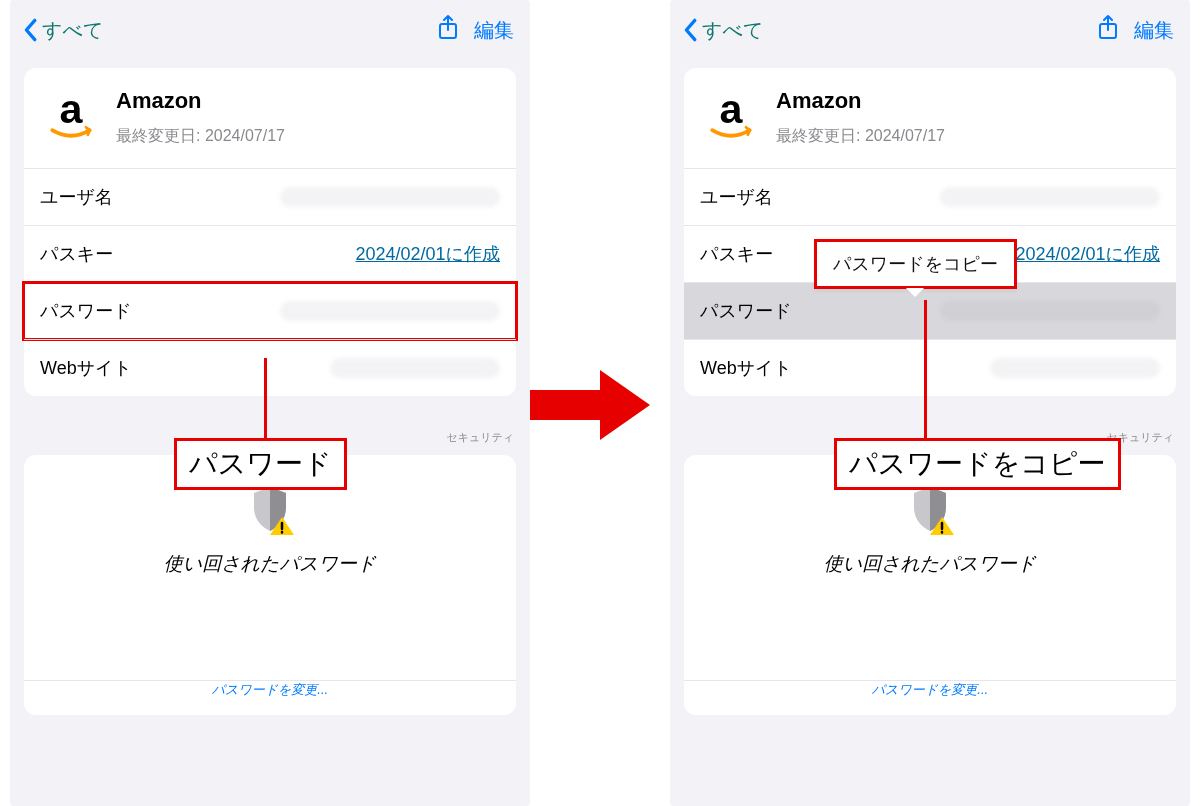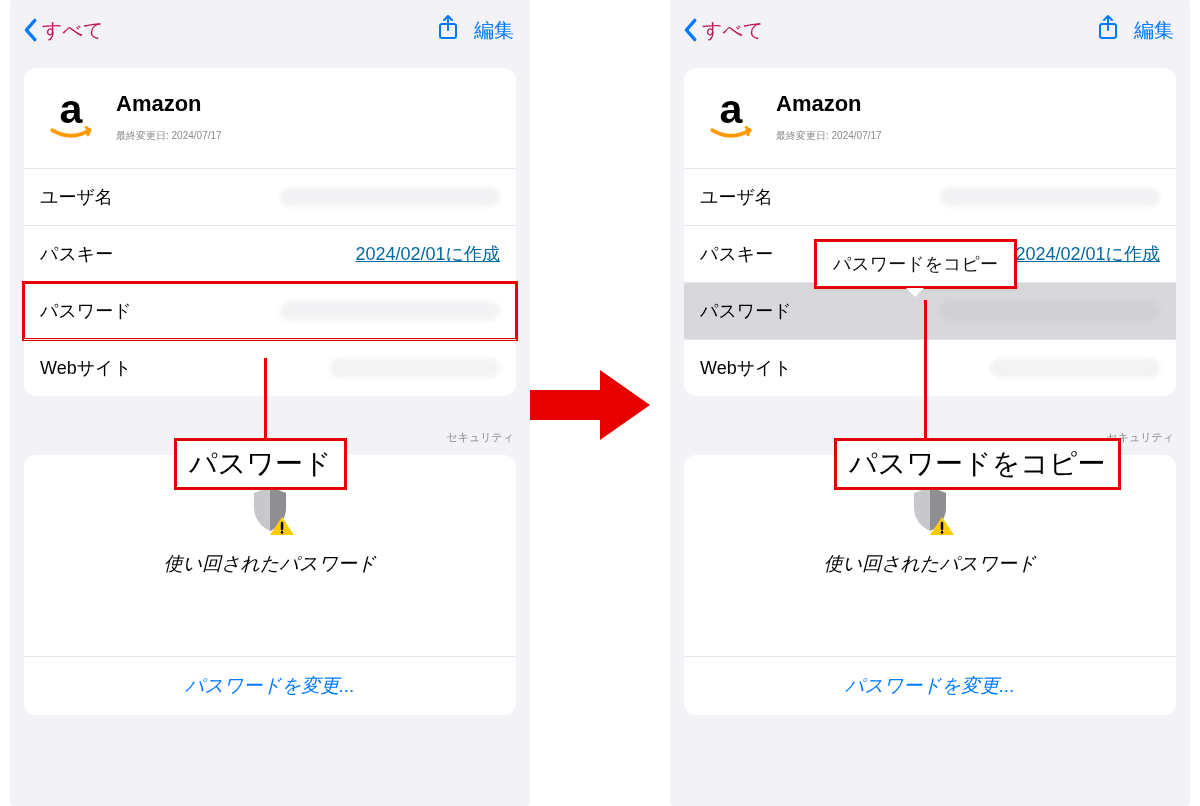--- a/index.html
+++ b/index.html
@@ -20,40 +20,40 @@
     overflow: hidden;
     border-radius: 4px;
   }
   .navbar {
     display: flex;
     align-items: center;
     justify-content: space-between;
     padding: 14px 16px 10px 12px;
     background: #f2f2f7;
   }
-  .nav-left { display: flex; align-items: center; color: #be185d; font-size: 20px; cursor: pointer; }
+  .nav-left { display: flex; align-items: center; color: #0f766e; font-size: 20px; cursor: pointer; }
   .nav-left svg { width: 16px; height: 24px; margin-right: 4px; }
   .nav-right { display: flex; align-items: center; gap: 14px; }
   .share-btn { color: #007aff; cursor: pointer; }
   .edit-btn { color: #007aff; font-size: 20px; cursor: pointer; }
   .card {
     background: #fff;
     border-radius: 12px;
     margin: 12px 14px 0 14px;
     overflow: visible;
     position: relative;
   }
   .header-row {
     display: flex;
     align-items: center;
     padding: 18px 16px 20px 16px;
   }
   .icon-box { width: 62px; height: 62px; display: flex; align-items: center; justify-content: center; margin-right: 14px; }
   .title-col .title { font-size: 22px; font-weight: 700; color: #000; }
-  .title-col .sub { font-size: 10px; color: #8a8a8e; margin-top: 12px; }
+  .title-col .sub { font-size: 16px; color: #8a8a8e; margin-top: 12px; }
   .row {
     display: flex;
     align-items: center;
     justify-content: space-between;
     padding: 16px 16px;
     border-top: 1px solid #e5e5ea;
     font-size: 18px;
     position: relative;
   }
   .row .label { color: #000; }
@@ -72,23 +72,23 @@
     background: #fff; border-radius: 12px; margin: 0 14px;
     text-align: center; padding-top: 28px;
     min-height: 260px;
     display: flex; flex-direction: column; align-items: center;
     position: relative;
     font-style: italic;
   }
   .shield-wrap { margin-bottom: 12px; }
   .reused { font-size: 19px; color: #000; }
   .change-link {
-    position: absolute; bottom: 0; left: 0; right: 0;
+    position: absolute; bottom: 16px; left: 0; right: 0;
     border-top: 1px solid #e5e5ea;
-    color: #007aff; font-size: 19px; padding: 16px 0; cursor: pointer;
+    color: #007aff; font-size: 13px; padding: 0 0; cursor: pointer;
   }
   .highlight {
     border: 3px solid #e60000;
     position: absolute;
     pointer-events: none;
   }
   .callout {
     position: absolute;
     border: 3px solid #e60000;
     background: #fff;

